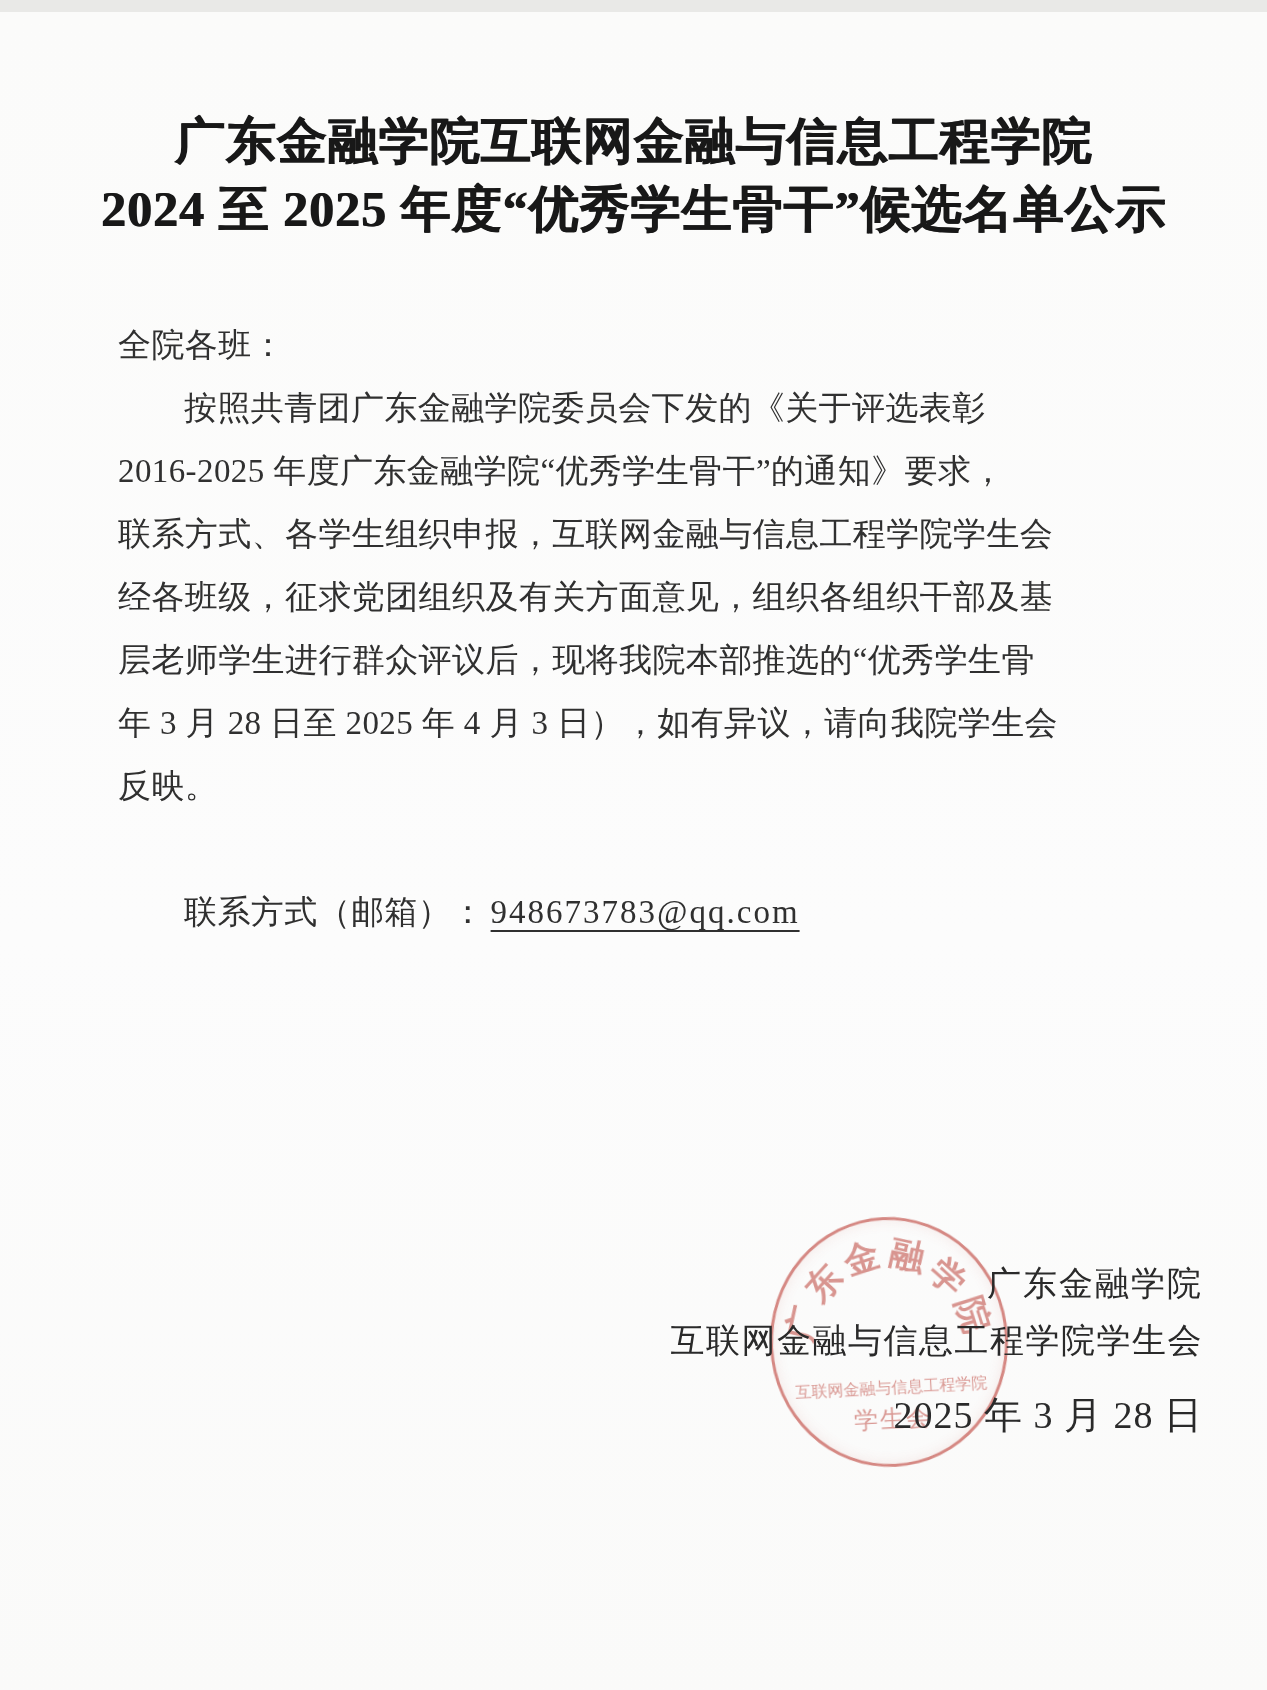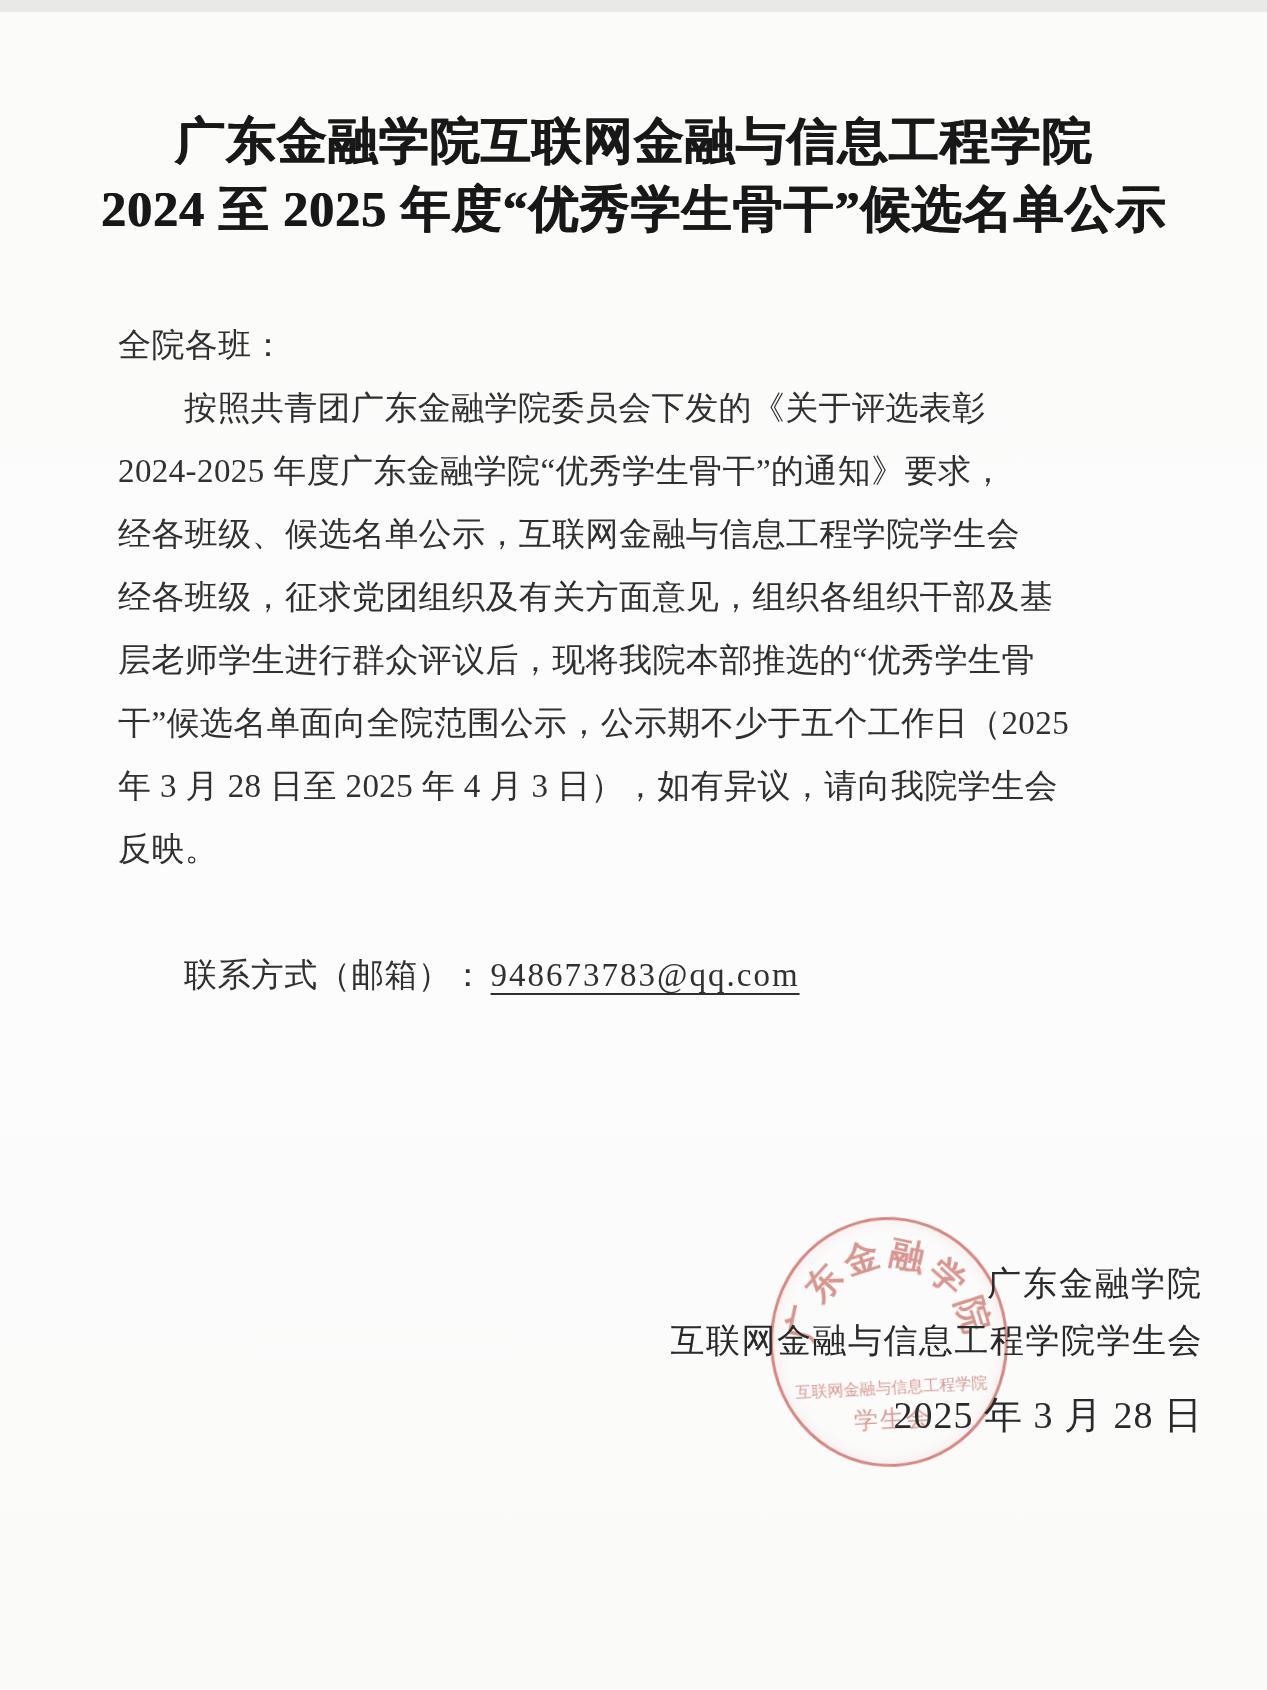--- a/index.html
+++ b/index.html
@@ -117,25 +117,24 @@
 <body>
 
 <div class="page">
 
   <div class="title title-1">广东金融学院互联网金融与信息工程学院</div>
   <div class="title title-2">2024 至 2025 年度“优秀学生骨干”候选名单公示</div>
 
   <div class="body-text">
     <div class="line">全院各班：</div>
     <div class="line indent">按照共青团广东金融学院委员会下发的《关于评选表彰</div>
-    <div class="line">2024-2025 年度广东金融学院“优秀学生骨干”的通知》要求，</div>
-    <div class="line">经各班级、候选名单公示，互联网金融与信息工程学院学生会</div>
+    <div class="line">2016-2025 年度广东金融学院“优秀学生骨干”的通知》要求，</div>
+    <div class="line">联系方式、各学生组织申报，互联网金融与信息工程学院学生会</div>
     <div class="line">经各班级，征求党团组织及有关方面意见，组织各组织干部及基</div>
     <div class="line">层老师学生进行群众评议后，现将我院本部推选的“优秀学生骨</div>
-    <div class="line">干”候选名单面向全院范围公示，公示期不少于五个工作日（2025</div>
     <div class="line">年 3 月 28 日至 2025 年 4 月 3 日），如有异议，请向我院学生会</div>
     <div class="line">反映。</div>
 
     <div class="spacer"></div>
 
     <div class="contact-line">
       <span class="label">联系方式（邮箱）：</span><span class="email">948673783@qq.com</span>
     </div>
   </div>
 

